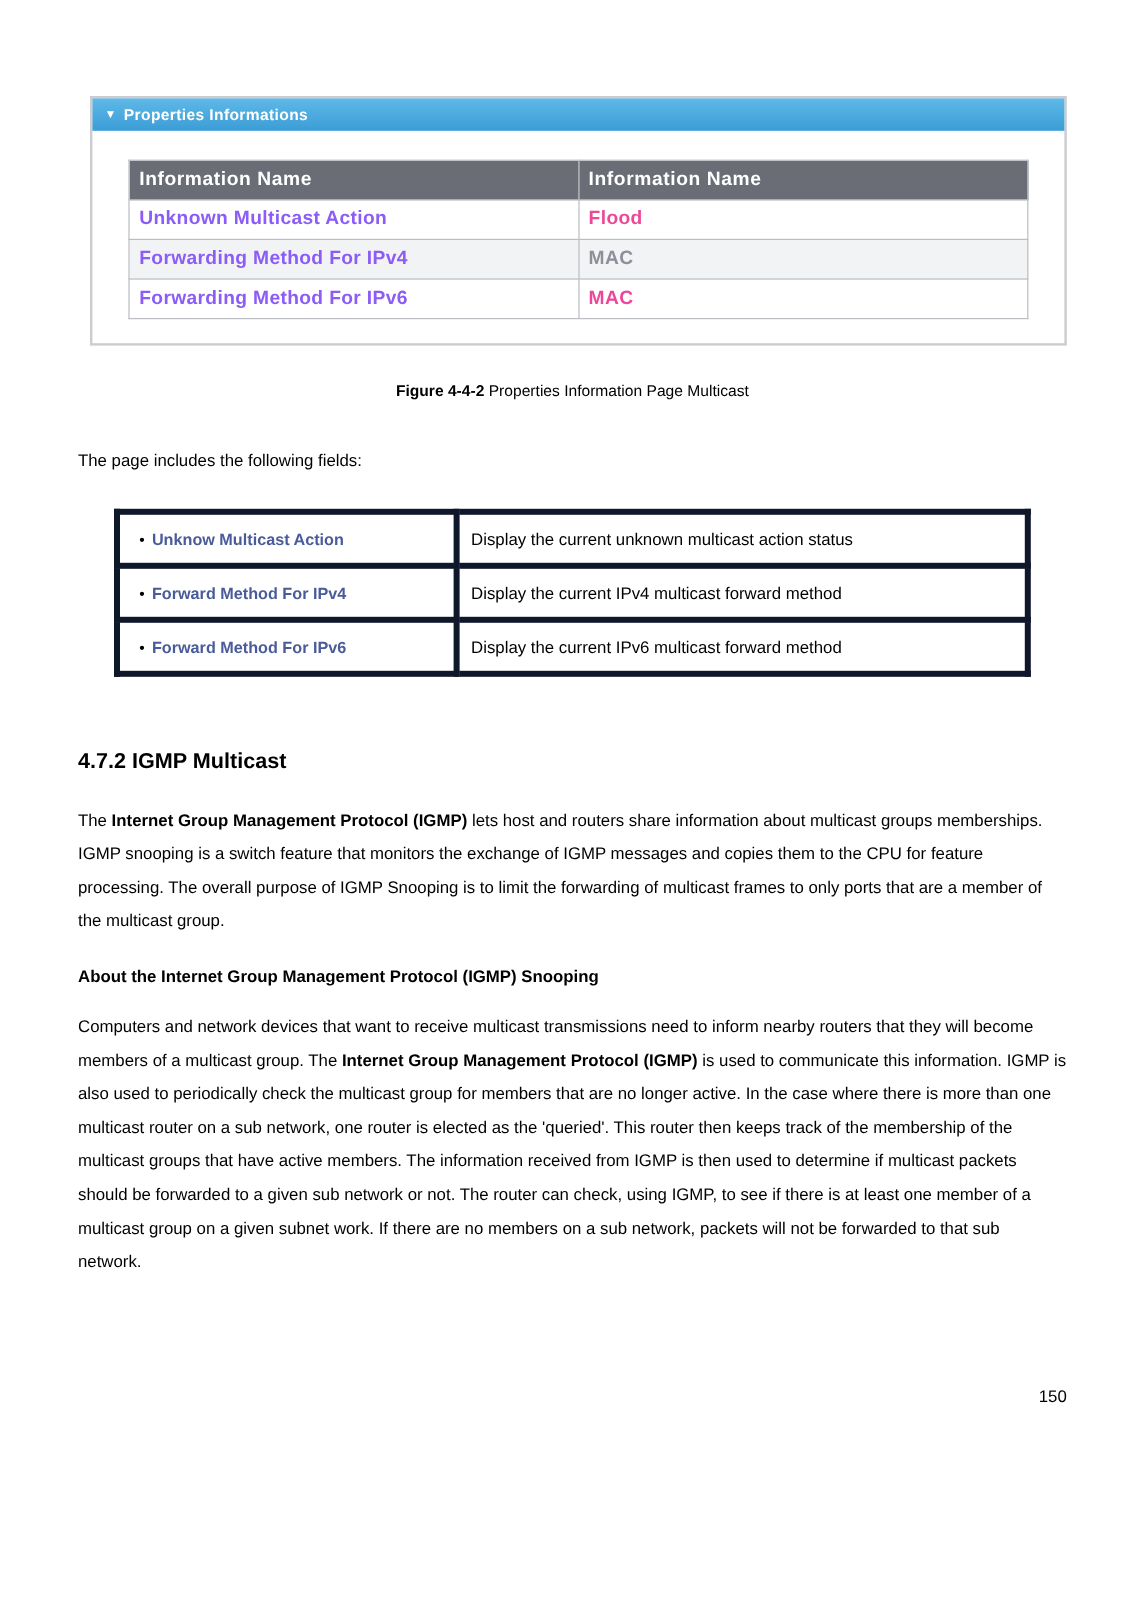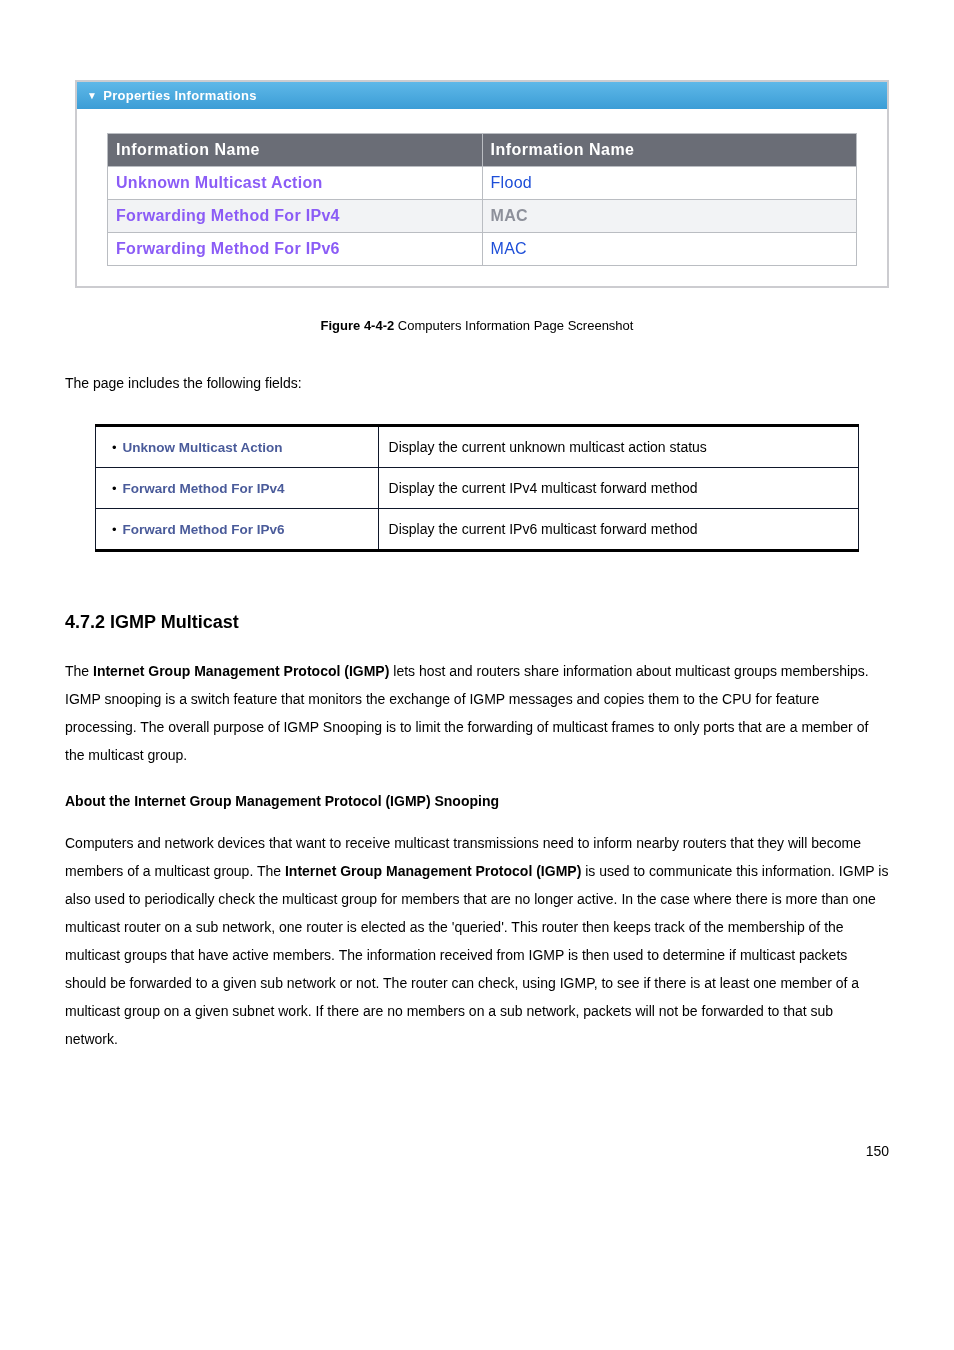--- a/index.html
+++ b/index.html
@@ -56,22 +56,22 @@
     }
     .prop-table td {
       border: 1px solid #babdc2;
       padding: 7px 8px;
       color: #8b5cf6;
       font-weight: bold;
       background: #fff;
       letter-spacing: 0.3px;
     }
     .prop-table td.val {
-      color: #1d4ed8;
-      font-weight: normal;
+      color: #ec4899;
+      font-weight: bold;
     }
     .prop-table tr.alt td {
       background: #f2f3f5;
     }
     .prop-table tr.alt td.val {
       color: #8d909a;
       font-weight: 600;
     }
     .prop-table th:first-child, .prop-table td:first-child {
       width: 50%;
@@ -98,21 +98,21 @@
       border-bottom: 3px solid #000;
     }
     .field-table th {
       background: #d6dde6;
       text-align: left;
       padding: 10px 10px;
       border: 1px solid #000;
       font-weight: bold;
     }
     .field-table td {
-      border: 1px solid #0f172a;
+      border: 5px solid #0f172a;
       padding: 12px 10px;
       vertical-align: middle;
     }
     .field-table td.obj {
       font-weight: bold;
       font-size: 13.5px;
       color: #4a5b9a;
       white-space: nowrap;
     }
     .field-table td.obj .bullet {
@@ -172,21 +172,21 @@
         <td>Forwarding Method For IPv6</td>
         <td class="val">MAC</td>
       </tr>
     </tbody>
       </table>
   </div>
 </div>
 
 <div class="figure-caption">
   <span class="bold">Figure 4-4-2</span>
-  <span>Computers Information Page Screenshot</span>
+  <span>Properties Information Page Multicast</span>
 </div>
 
 <p class="intro-line">The page includes the following fields:</p>
 
 <table class="field-table">
   <tbody>
   <tr>
     <td class="obj"><span class="bullet">•</span><span>Unknow Multicast Action</span></td>
     <td>Display the current unknown multicast action status</td>
   </tr>

